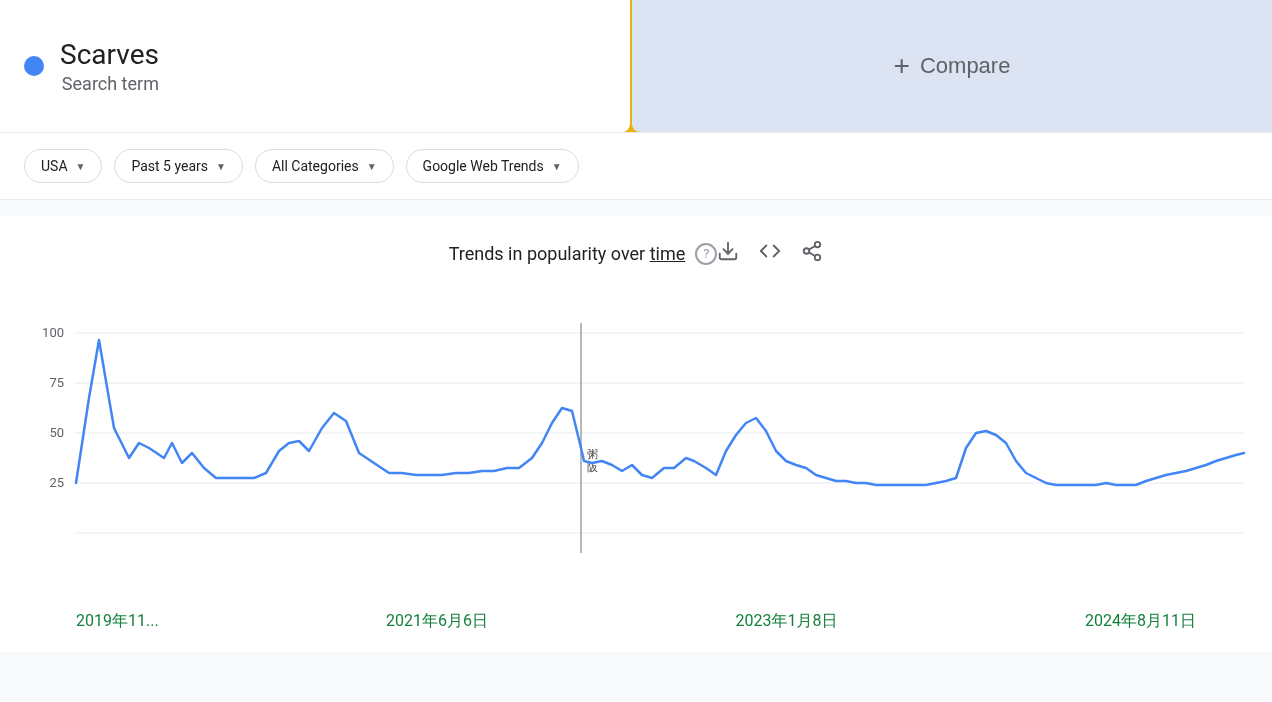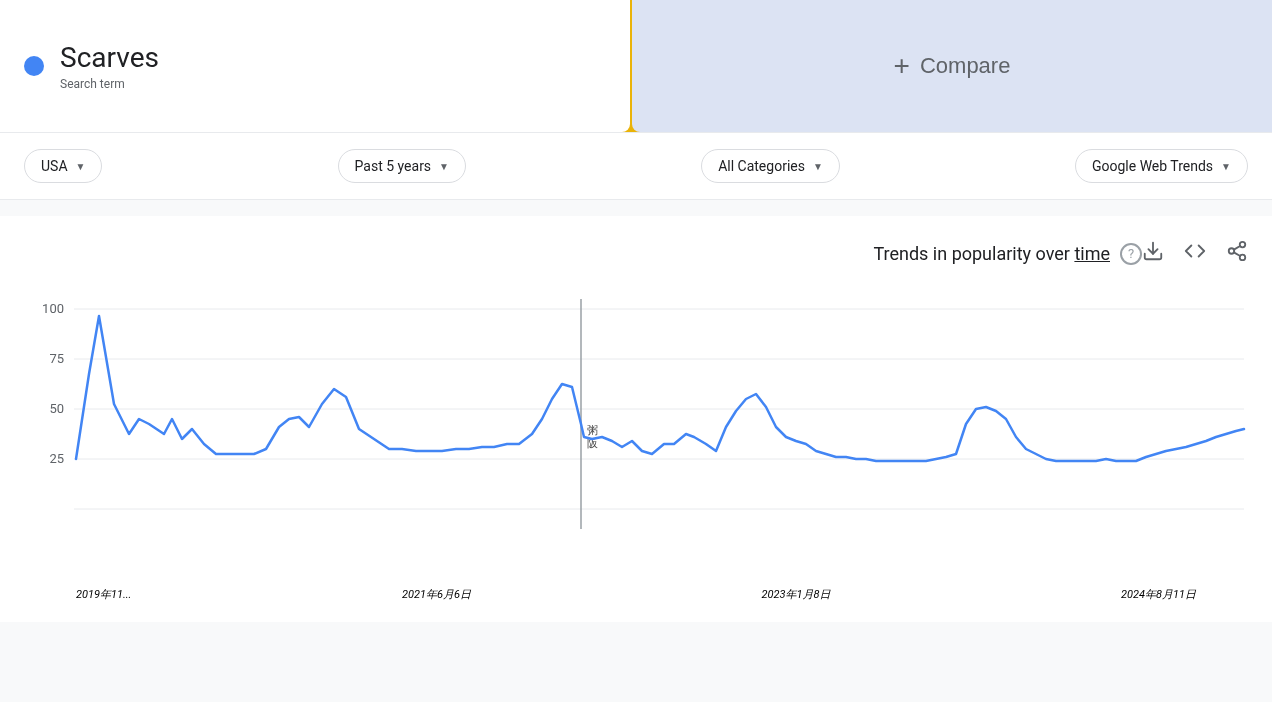--- a/index.html
+++ b/index.html
@@ -35,23 +35,24 @@
       margin-right: 16px;
       flex-shrink: 0;
     }
     .term-info .term-name {
       font-size: 28px;
       font-weight: 400;
       color: #202124;
       line-height: 1.2;
     }
     .term-info .term-type {
-      font-size: 12px;
+      font-size: 18px;
       color: #5f6368;
       margin-top: 2px;
+      text-align: right;
     }
     .compare-card {
       background: #dce3f3;
       flex: 1;
       display: flex;
       align-items: center;
       justify-content: center;
       border-radius: 0 0 0 8px;
       cursor: pointer;
     }
@@ -74,21 +75,20 @@
     
     .filter-bar {
       background: #fff;
       display: flex;
       align-items: center;
       padding: 12px 24px;
       gap: 12px;
       border-top: 1px solid #e8eaed;
       border-bottom: 1px solid #e8eaed;
       height: 68px;
-      justify-content: space-between;
     }
     .filter-btn {
       display: flex;
       align-items: center;
       gap: 8px;
       border: 1px solid #dadce0;
       border-radius: 20px;
       padding: 8px 16px;
       background: #fff;
       cursor: pointer;
@@ -103,22 +103,22 @@
 
     
     .chart-section {
       background: #fff;
       margin: 8px 0;
       padding: 24px 24px 20px 24px;
     }
     .chart-header {
       display: flex;
       align-items: center;
-      justify-content: flex-end;
-      margin-bottom: 12px;
+      justify-content: center;
+      margin-bottom: 36px;
     }
     .chart-title-area {
       display: flex;
       align-items: center;
       gap: 10px;
     }
     .chart-title {
       font-size: 18px;
       color: #202124;
       font-weight: 400;
@@ -159,23 +159,22 @@
     .chart-svg {
       width: 100%;
       height: 100%;
     }
 
     
     .x-axis-labels {
       display: flex;
       justify-content: space-between;
       padding: 8px 52px 0 52px;
-      font-size: 11px;
-      color: #000000;
-      font-style: italic;
+      font-size: 16px;
+      color: #15803d;
     }
   </style>
 </head>
 <body>
 
 <div class="top-area">
   <div class="search-term-card">
     <div class="term-dot"></div>
     <div class="term-info">
       <div class="term-name">Scarves</div>

